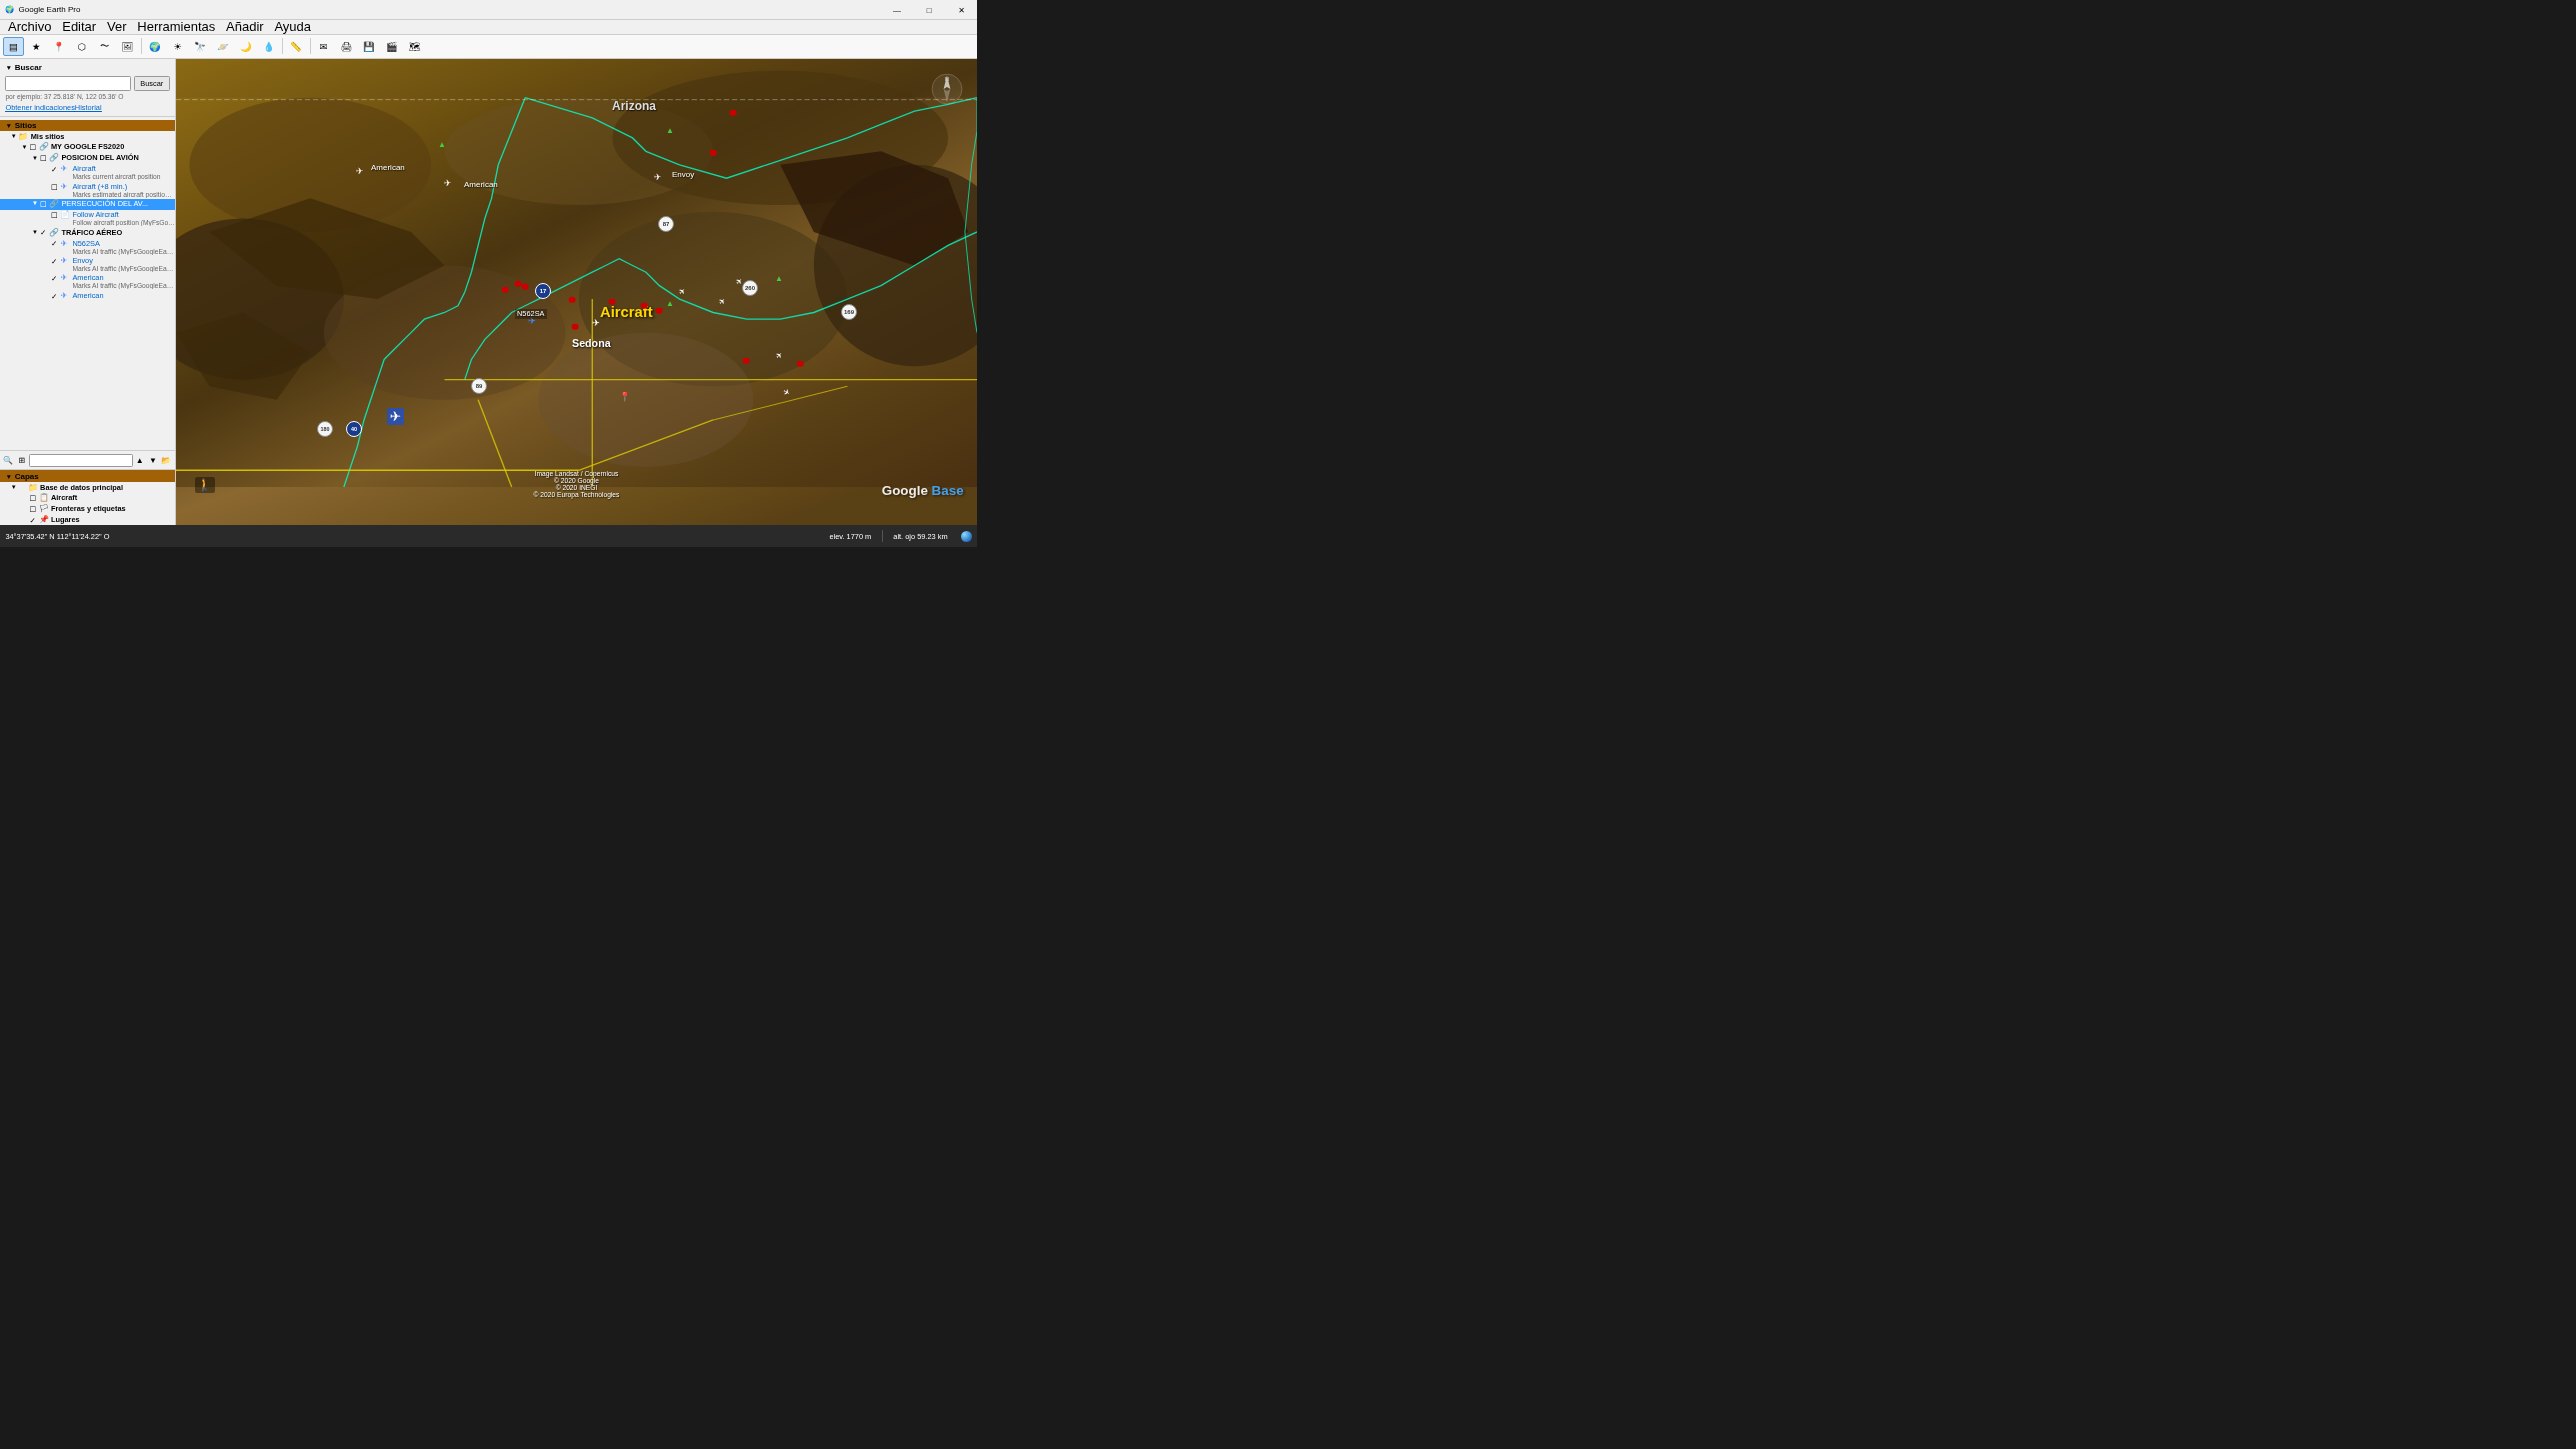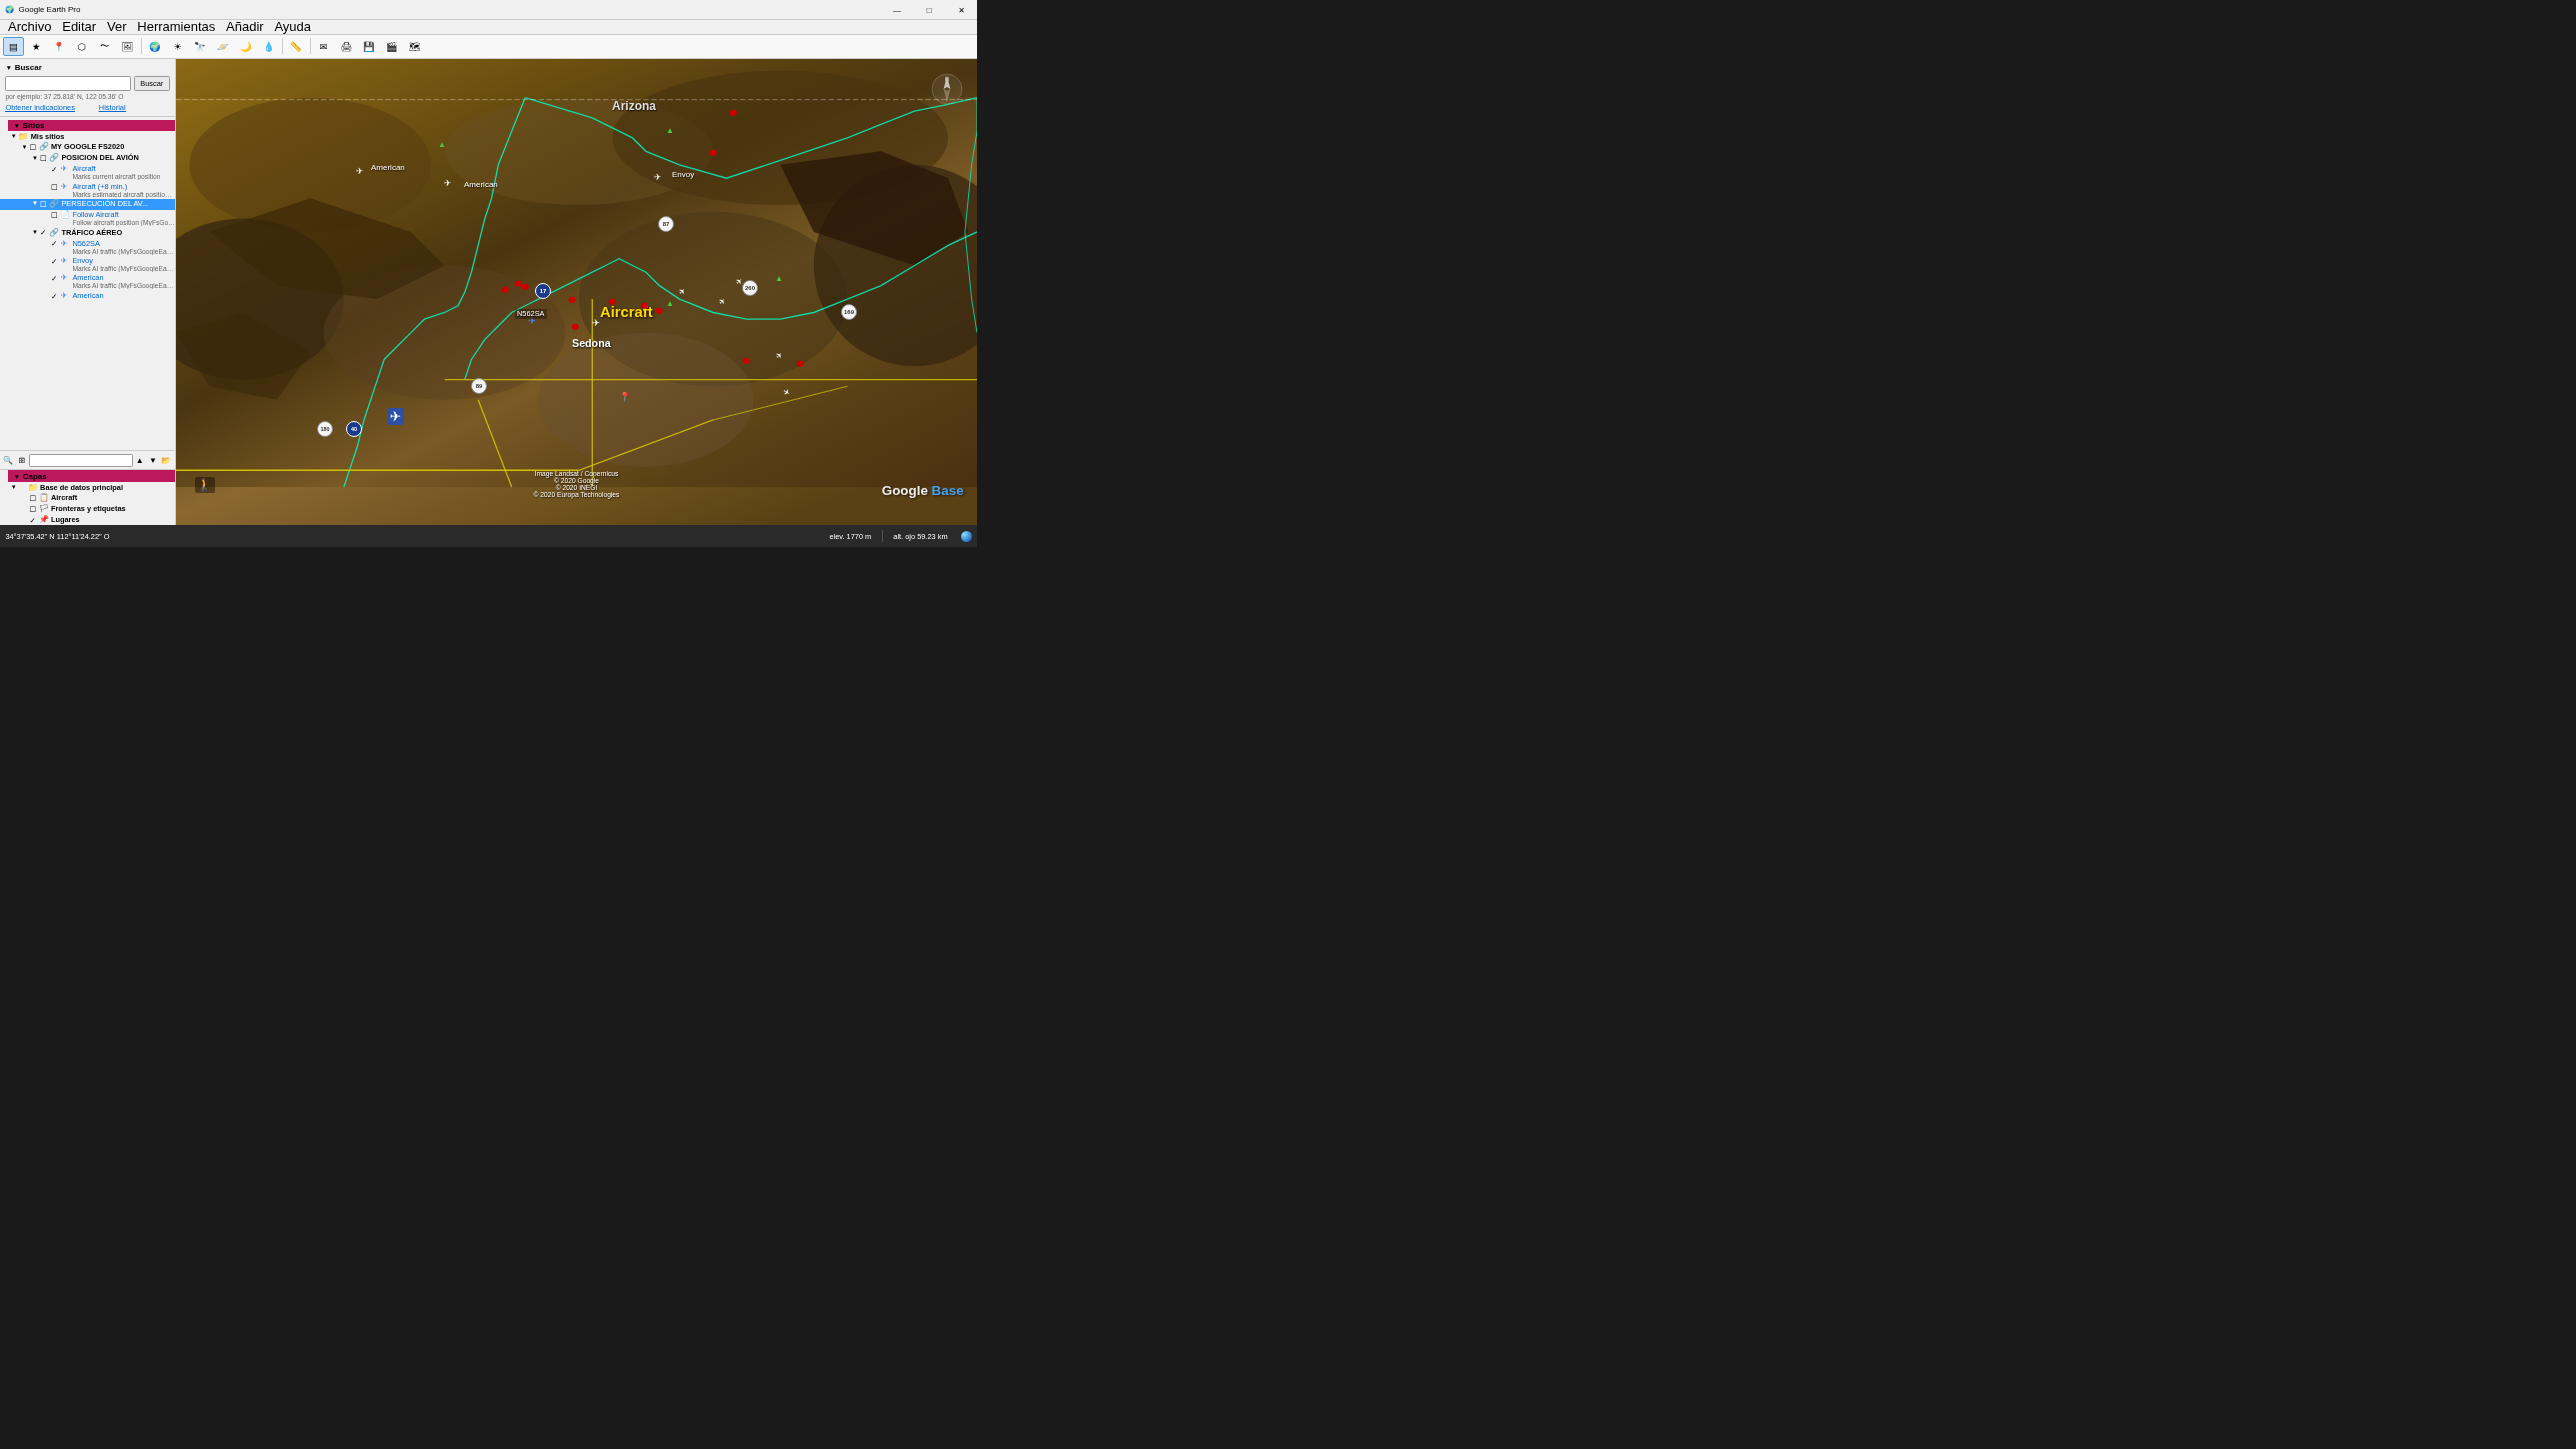--- a/index.html
+++ b/index.html
@@ -81,36 +81,35 @@
     .search-row { display: flex; gap: 2.7px; margin-bottom: 2.7px; }
     .search-input {
       flex: 1; height: 14.8px; border: 0.7px solid #999; padding: 0 2.7px;
       font-size: 7.4px; border-radius: 1.3px;
     }
     .search-btn {
       height: 14.8px; padding: 0 5.4px; background: #e8e8e8; border: 0.7px solid #999;
       font-size: 7.4px; cursor: pointer; border-radius: 1.3px; white-space: nowrap;
     }
     .search-hint { font-size: 6.7px; color: #666; margin-bottom: 2.7px; }
-    .search-links { display: flex; gap: 24px; text-decoration: underline; }
+    .search-links { display: flex; gap: 0; text-decoration: underline; }
     .search-link { color: #0066cc; font-size: 7.4px; text-decoration: underline; cursor: pointer; }
 
     
     .sites-section {
       flex: 1;
       overflow-y: auto;
       padding: 2.7px 0;
     }
     .section-header {
       display: flex;
       align-items: center;
       padding: 1.3px 5.4px;
       cursor: pointer;
-      background: #be185d;
-      margin-left: 8px;
+      background: #a16207;
     }
 
     .tree-item {
       display: flex;
       align-items: flex-start;
       padding: 0.7px 0;
       cursor: pointer;
     }
     .tree-item.selected { background: #3399ff; color: white; }
 

